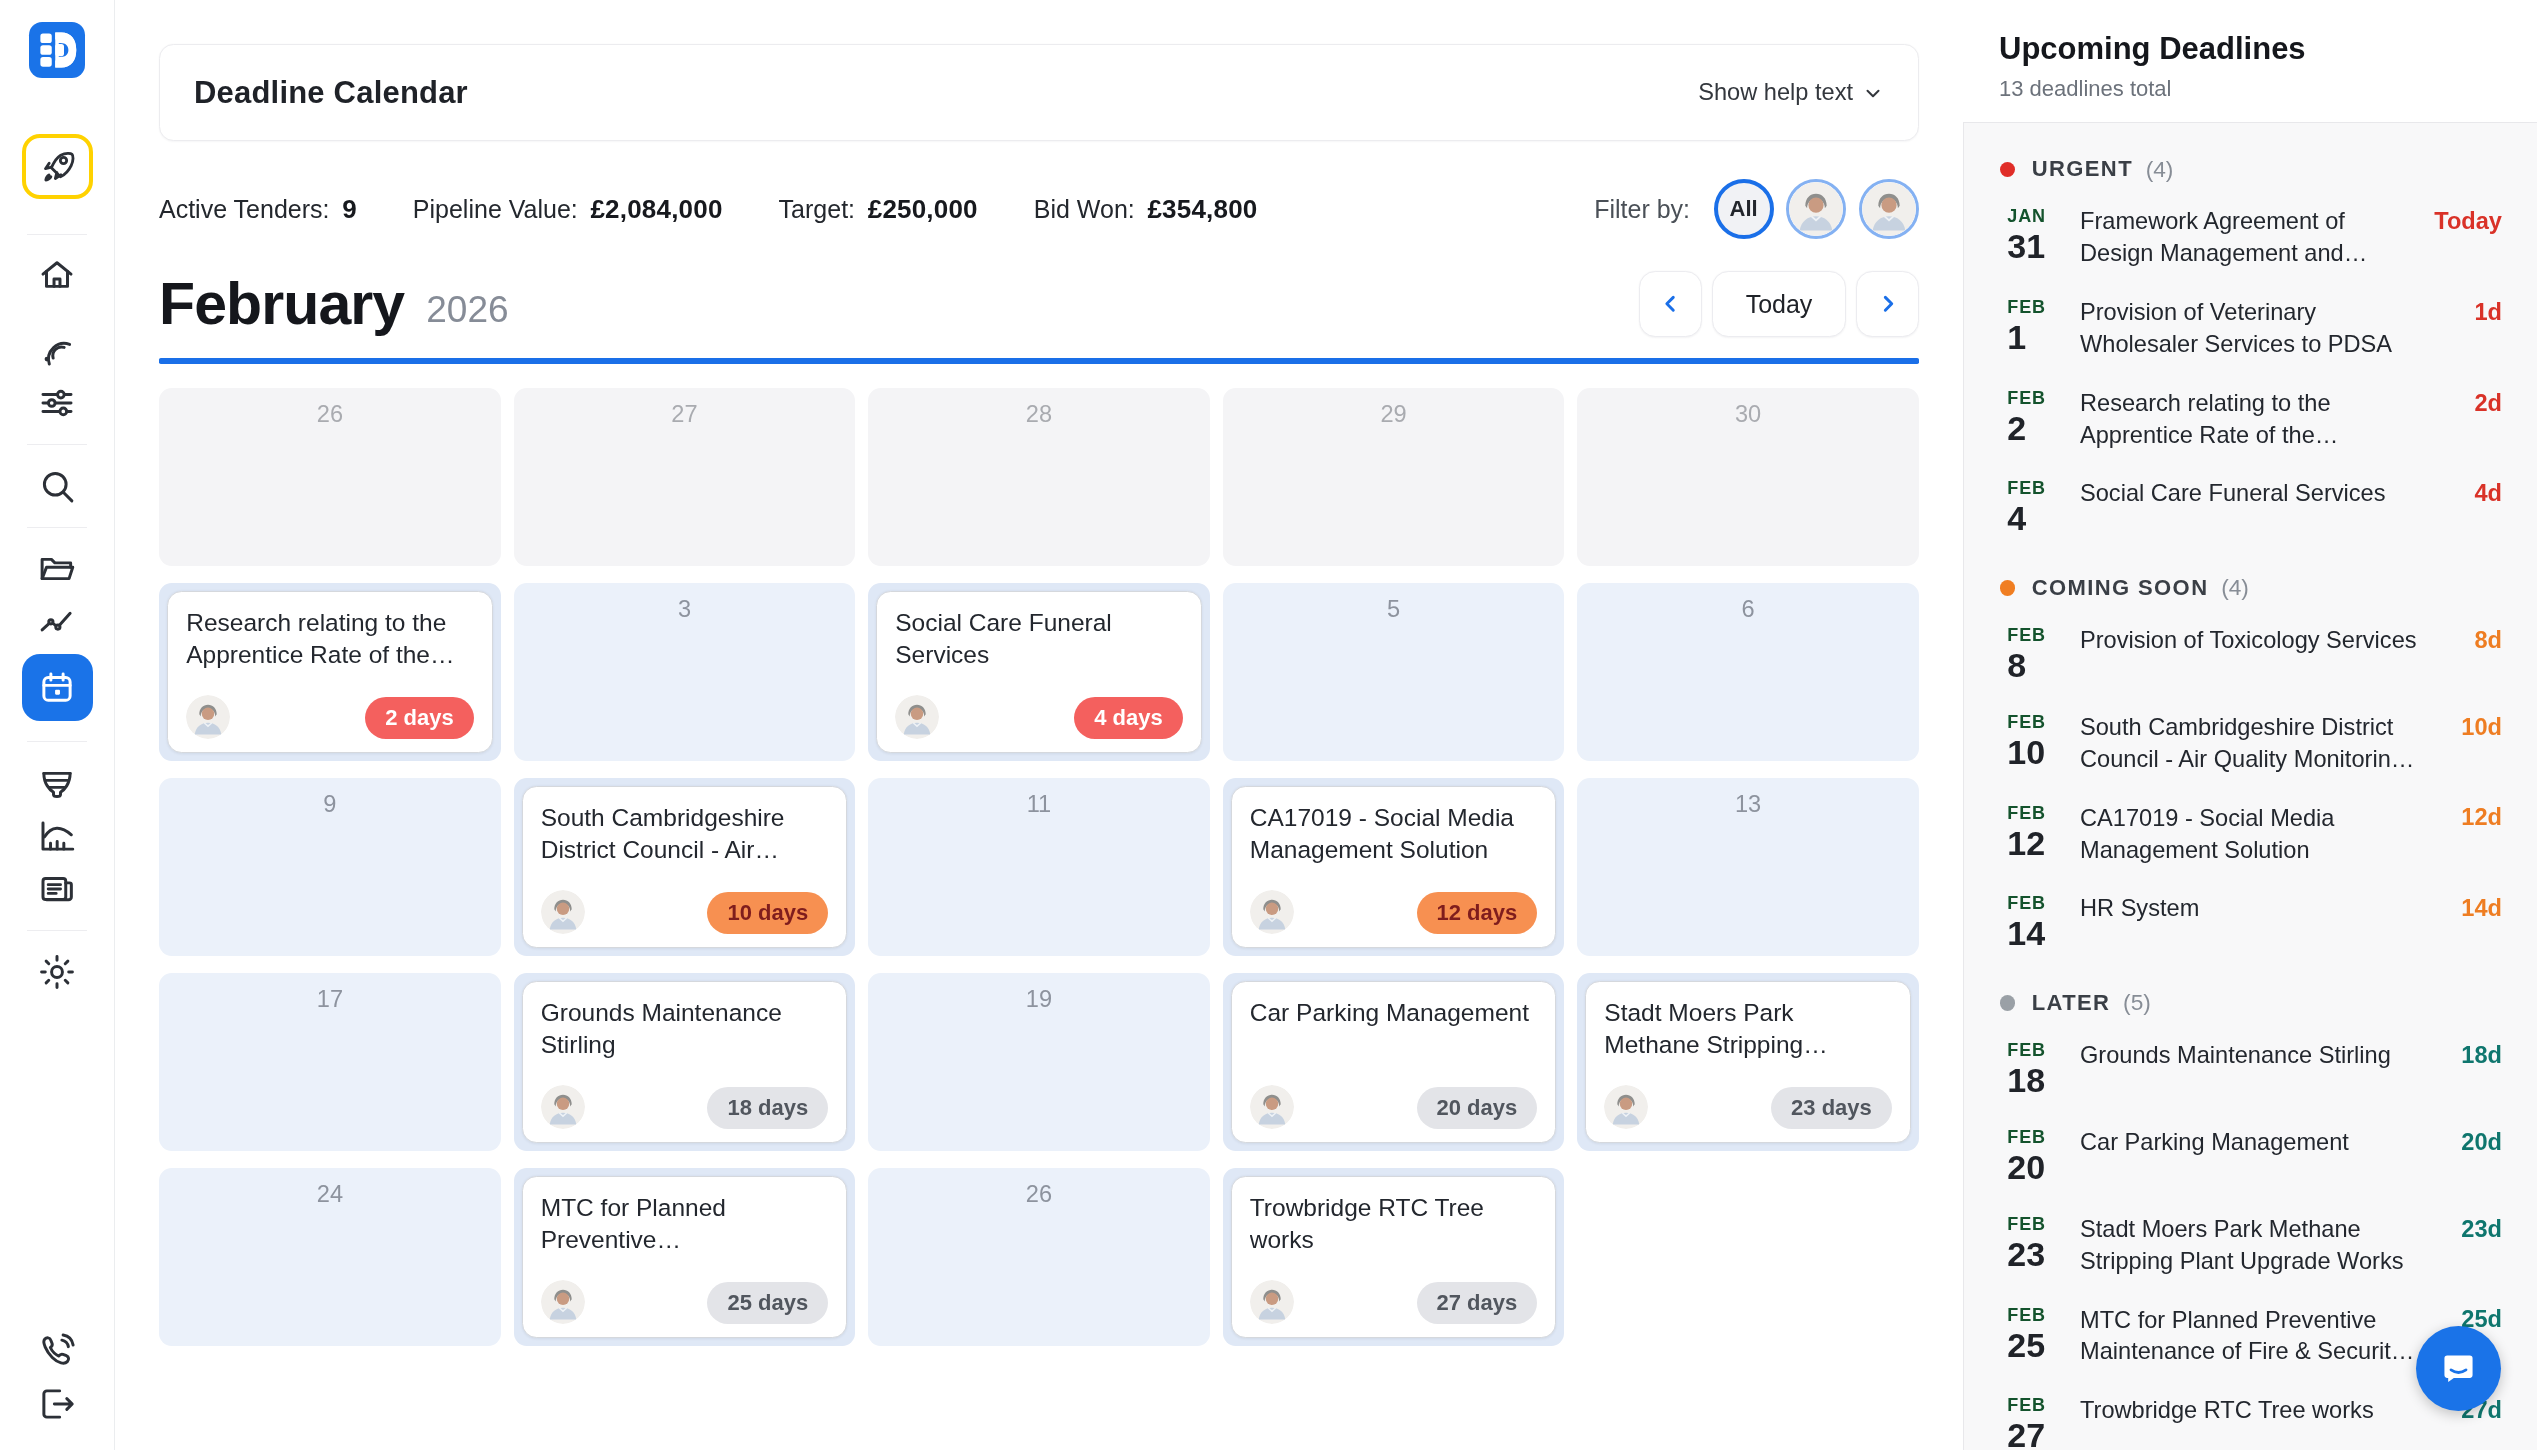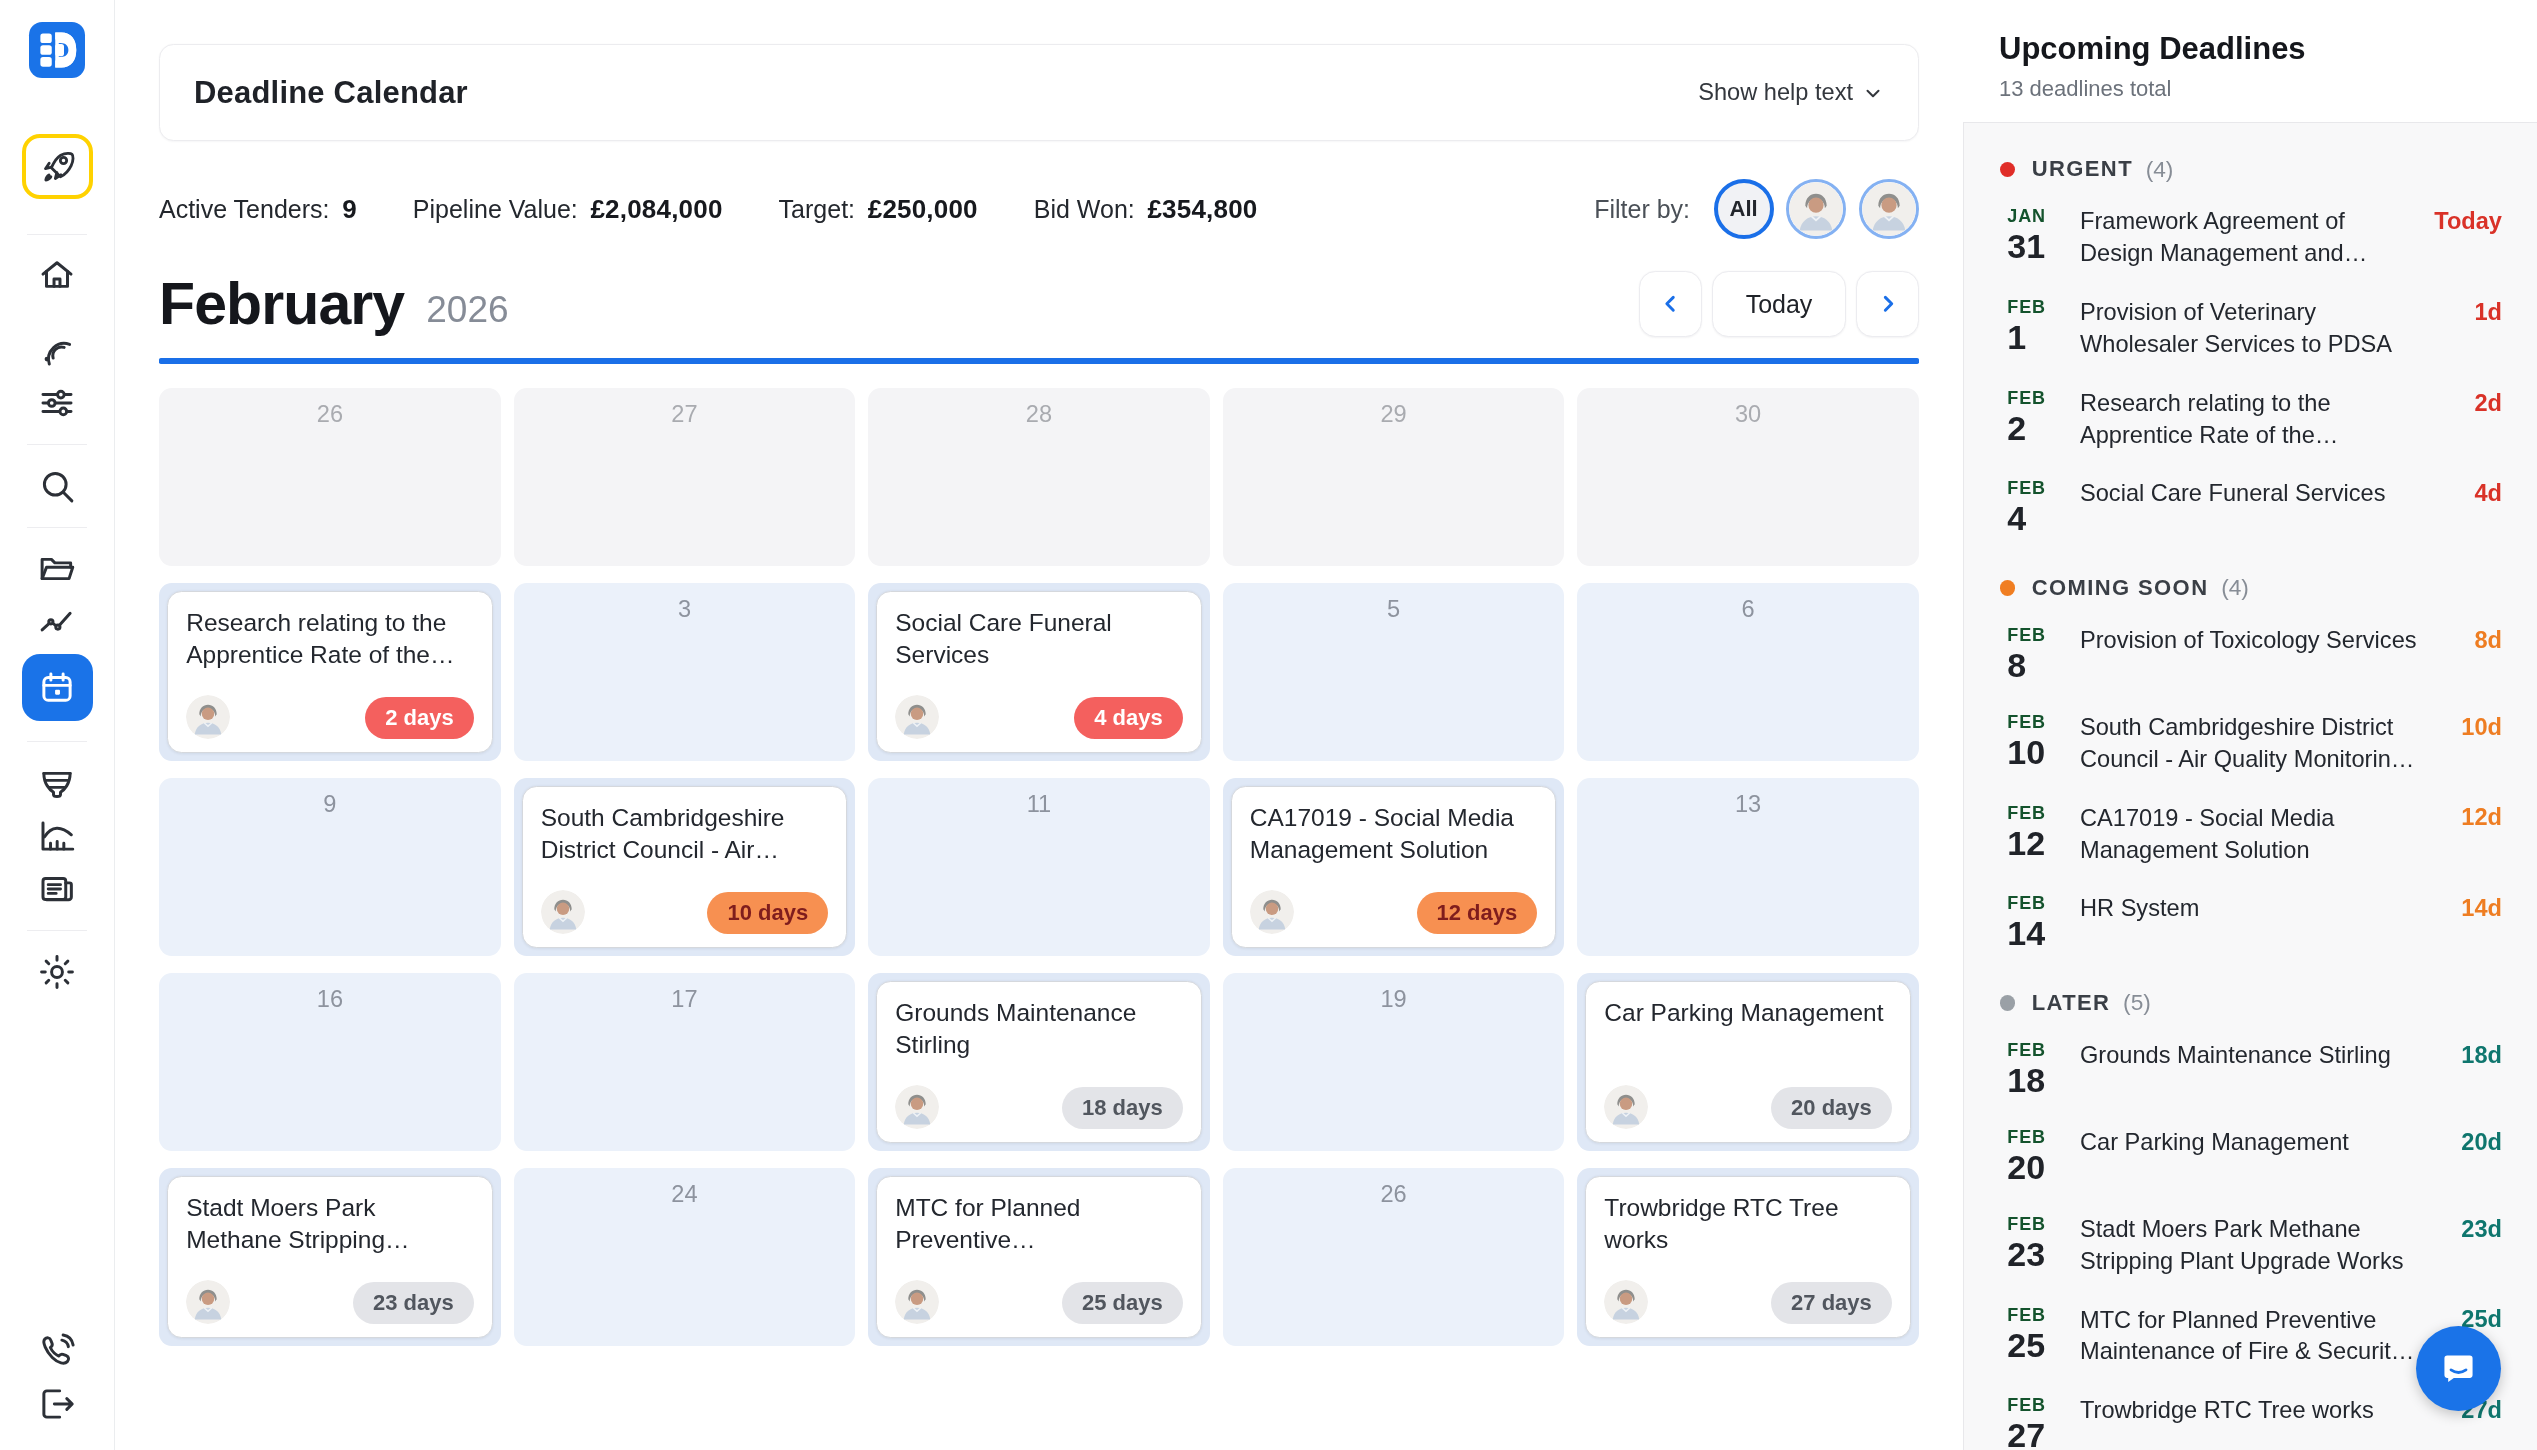--- a/index.html
+++ b/index.html
@@ -405,23 +405,20 @@
               </span>
             <span class="pill orange">12 days</span>
           </div>
         </div>
       </div>
       <div class="cell empty">
           <span class="num">13</span>
         </div>
 
       <div class="cell empty">
-          <span class="num">16</span>
-        </div>
-      <div class="cell empty">
           <span class="num">17</span>
         </div>
       <div class="cell has-event">
         <div class="card">
           <div class="etitle">Grounds Maintenance Stirling</div>
           <div class="efoot">
             <span class="avatar">
                 <svg viewBox="0 0 48 48" width="44" height="44">
                   <use href="#sym-avatar"></use>
                 </svg>

